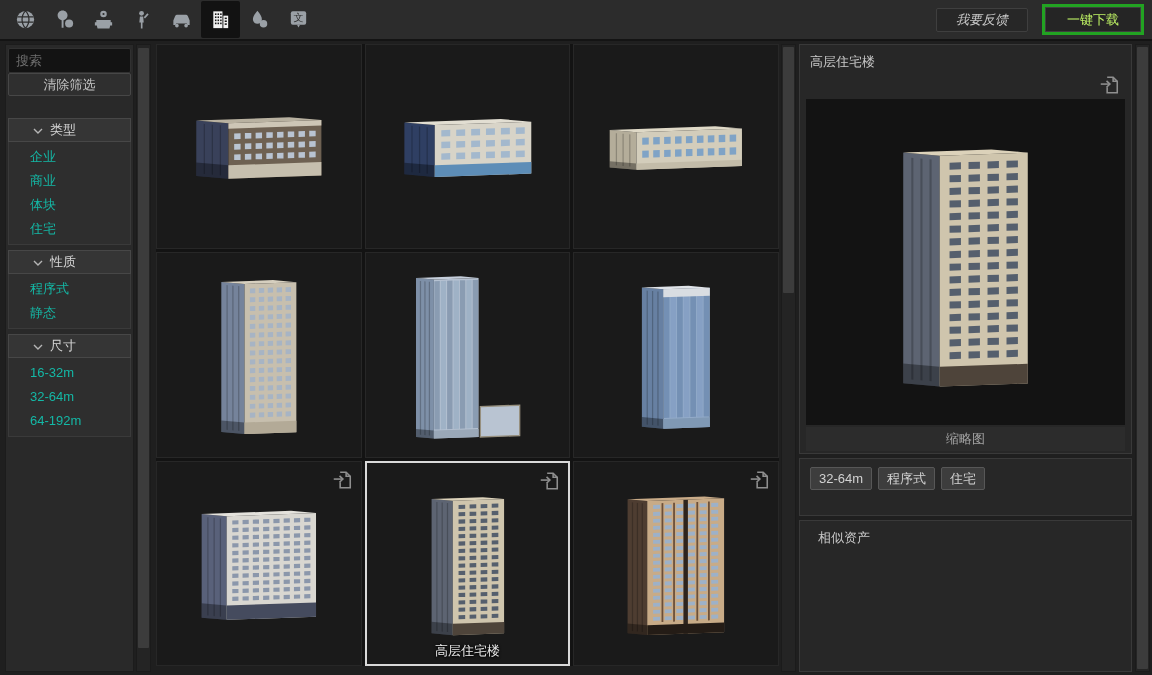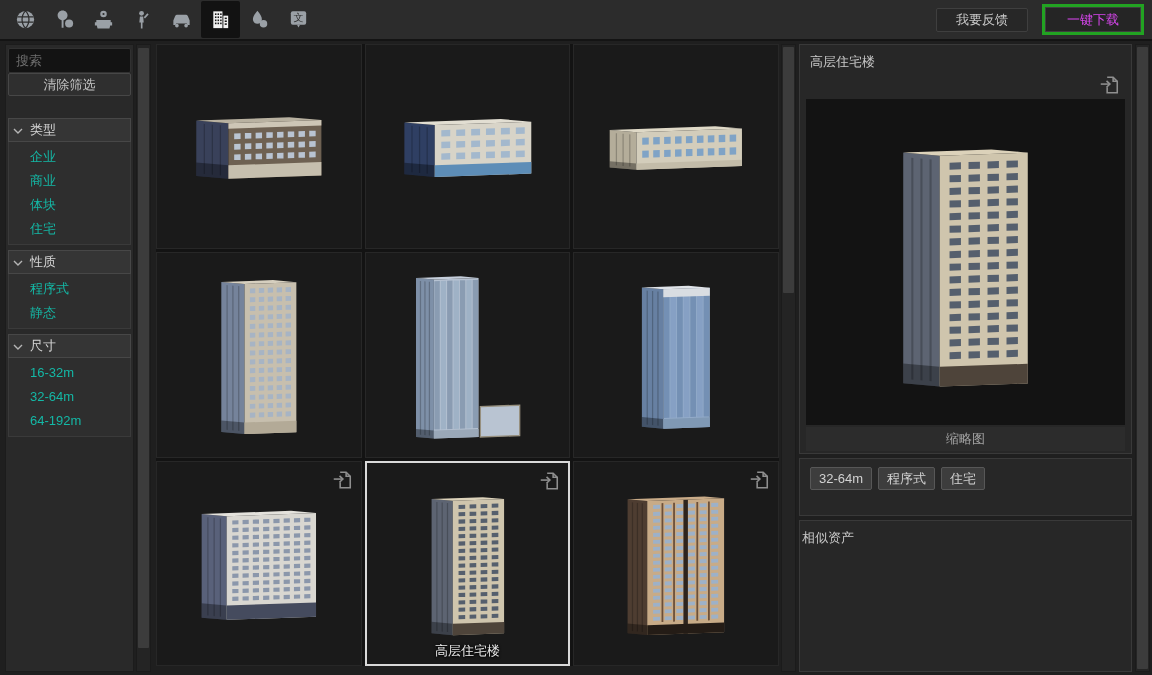--- a/index.html
+++ b/index.html
@@ -10,36 +10,36 @@
   }
   
   #toolbar{position:absolute;left:0;top:0;width:1152px;height:41px;
     background:#2c2c2c;border-bottom:2px solid #141414;
     display:flex;align-items:center;padding-left:6px;box-sizing:border-box;}
   .tb-btn{width:39px;height:37px;display:flex;align-items:center;justify-content:center;border-radius:2px;}
   .tb-btn.selected{background:#121212;}
   .tb-btn svg{width:23px;height:23px;display:block;}
   #tb-spacer{flex:1;}
   #feedback-btn{height:24px;padding:0 19px;background:#272727;border:1px solid #3f3f3f;
-    color:#c9c9c9;font-size:13px;font-family:inherit;margin-right:14px;border-radius:2px;}
+    color:#c9c9c9;font-size:13px;font-family:inherit;margin-right:14px;border-radius:2px;font-style:italic;}
   #download-wrap{border:3px solid #22a322;margin-right:8px;}
   #download-btn{height:25px;padding:0 21px;background:#252525;border:1px solid #3f3f3f;
-    color:#d946ef;font-size:13px;font-family:inherit;display:block;}
+    color:#bef264;font-size:13px;font-family:inherit;display:block;}
   
   #sidebar{position:absolute;left:5px;top:44px;width:129px;height:628px;
     background:#292929;border:1px solid #1c1c1c;box-sizing:border-box;padding:3px 2px;}
   #search-input{width:100%;box-sizing:border-box;height:25px;background:#131313;
     border:1px solid #313131;color:#bdbdbd;font-size:13px;font-family:inherit;
     padding:0 7px;border-radius:2px;margin-bottom:0;outline:none;}
   #search-input::placeholder{color:#6f6f6f;}
   #clear-filter-btn{width:100%;height:23px;background:#2f2f2f;border:1px solid #474747;
     color:#c5c5c5;font-size:13px;font-family:inherit;border-radius:2px;margin-bottom:22px;}
   .fgroup{margin-bottom:5px;}
   .fgroup-header{height:24px;background:#353535;border:1px solid #474747;
-    display:flex;align-items:center;gap:7px;padding-left:4px;color:#d5d5d5;box-sizing:border-box;}
+    display:flex;align-items:center;gap:7px;padding-left:24px;color:#d5d5d5;box-sizing:border-box;}
   .fgroup-header svg{width:10px;height:7px;}
   .fgroup-items{background:#2e2e2e;border:1px solid #3a3a3a;border-top:none;padding:3px 0;}
   .fitem{height:24px;line-height:24px;padding-left:21px;color:#14b8a6;}
   
   .vscroll{position:absolute;top:44px;height:628px;width:15px;background:#242424;
     border:1px solid #1b1b1b;box-sizing:border-box;}
   .vthumb{position:absolute;left:1px;width:11px;background:#3c3c3c;border-radius:1px;}
   #sb-scroll{left:136px;} #sb-scroll .vthumb{top:3px;height:600px;}
   #grid-scroll{left:781px;width:15px;} #grid-scroll .vthumb{top:2px;height:246px;}
   #win-scroll{left:1135px;width:15px;} #win-scroll .vthumb{top:2px;height:622px;}
@@ -63,21 +63,21 @@
   #detail-imp{position:absolute;right:11px;top:29px;width:22px;height:22px;}
   #preview-art{position:absolute;left:6px;right:6px;top:54px;height:326px;background:#131313;}
   #preview-art svg{width:100%;height:100%;}
   #thumb-caption{position:absolute;left:6px;right:6px;bottom:2px;height:24px;line-height:24px;
     text-align:center;color:#a3a3a3;background:#2c2c2c;}
   #dsec-tags{height:58px;padding:8px 10px;box-sizing:border-box;}
   #tags-label{color:#c9c9c9;margin-bottom:6px;}
   #tags-row{display:flex;gap:6px;}
   .chip{background:#3d3d3d;border:1px solid #575757;border-radius:2px;color:#d2d2d2;
     padding:3px 8px;line-height:15px;}
-  #dsec-similar{flex:1;padding:8px 2px;box-sizing:border-box;}
+  #dsec-similar{flex:1;padding:8px 18px;box-sizing:border-box;}
   #similar-label{color:#c9c9c9;}
 </style>
 </head>
 <body>
 
 <div id="toolbar">
   <div id="toolbar-icons" style="display:flex;">
       <div class="tb-btn">
         <span>
           <svg viewBox="0 0 24 24">

